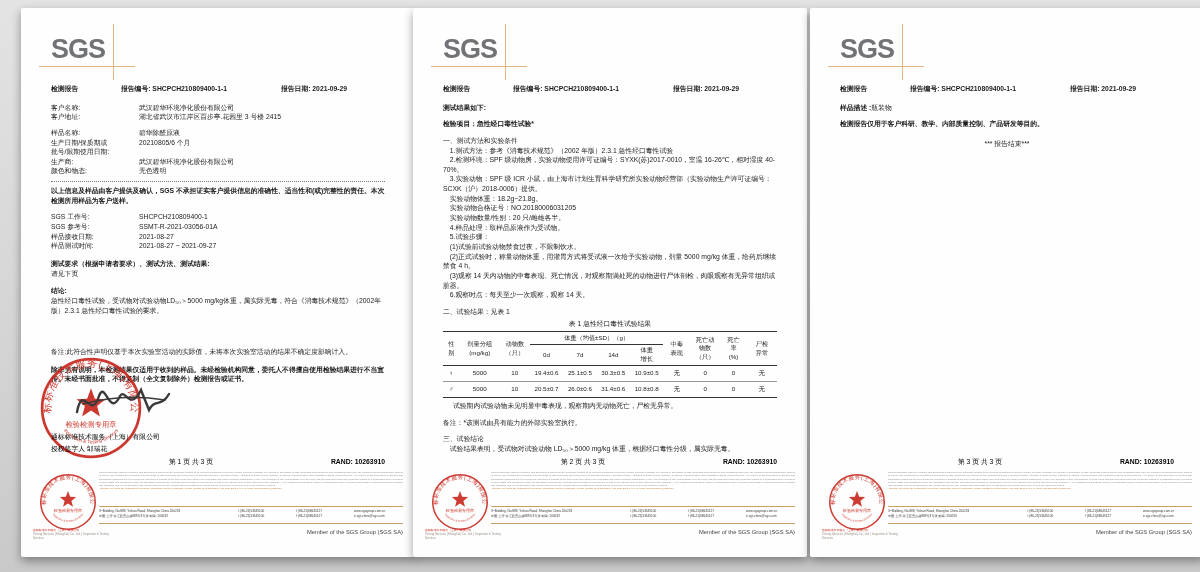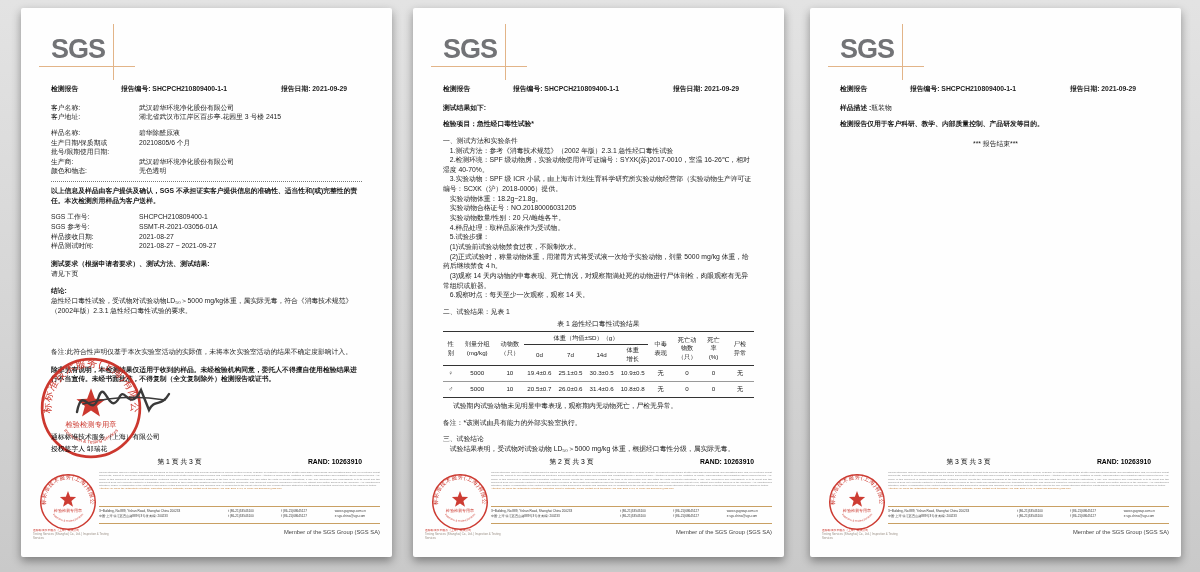--- a/index.html
+++ b/index.html
@@ -4,21 +4,21 @@
 <style>
   html,body{margin:0;padding:0;}
   body{
     width:1200px;height:572px;position:relative;overflow:hidden;
     background:linear-gradient(180deg,#e3e3e3 0%,#d4d4d4 60%,#c9c9c9 100%);
     font-family:"Liberation Sans","DejaVu Sans",sans-serif;
     -webkit-font-smoothing:antialiased;
   }
   .page{
     position:absolute;top:8px;width:371px;height:549px;background:#fefefe;
-    border-radius:2px;box-shadow:0 4px 10px rgba(0,0,0,.38);
+    border-radius:2px;box-shadow:0 4px 10px rgba(0,0,0,.38);padding-left:23px;
   }
   #page-1{left:21px}#page-2{left:413px}#page-3{left:810px}
   .inner{position:absolute;inset:0;padding:24px 30px 0 30px;box-sizing:border-box;
     font-size:6.8px;line-height:1.42;color:#1b1b1b;}
   
   .logo{position:relative;width:70px;height:38px;margin-bottom:14px;}
   .logo .sgs{font-weight:bold;font-size:27px;line-height:34px;color:#727376;letter-spacing:-1px;}
   .logo .hline{position:absolute;left:-12px;width:96px;bottom:3px;height:1px;background:#e2b488;}
   .logo .vline{position:absolute;left:62px;top:-8px;height:56px;width:1px;background:#e2b488;}
   

